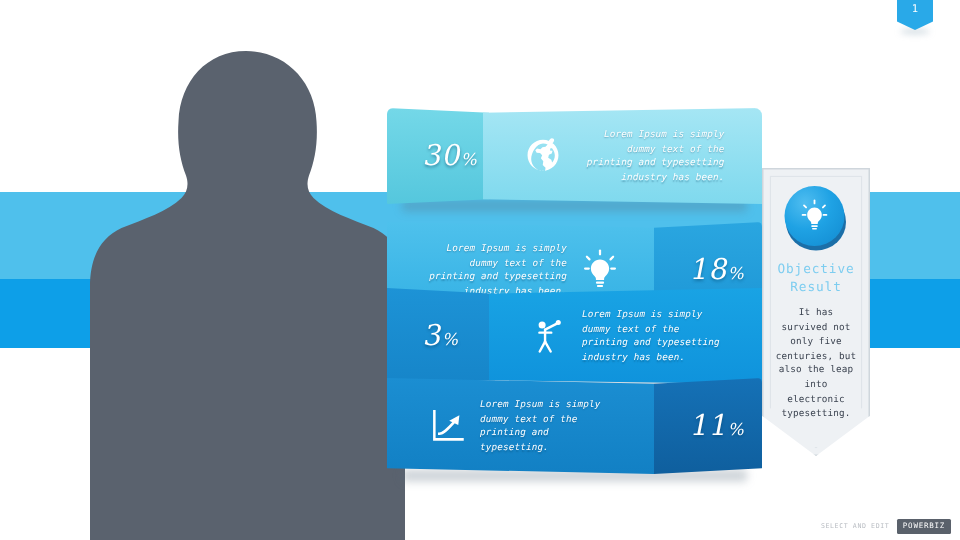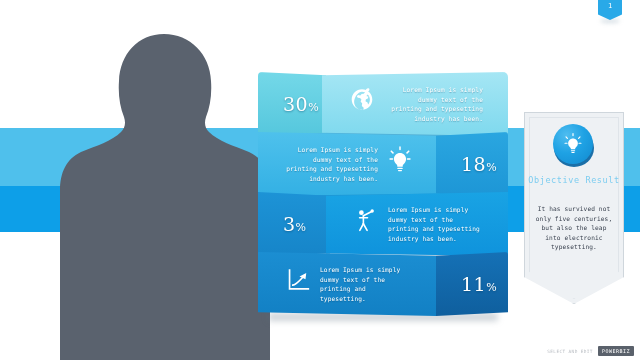--- a/index.html
+++ b/index.html
@@ -37,37 +37,37 @@
   }
 
   
   .stack{position:absolute;left:258px;top:72px;width:250px;height:244px;}
   .row{position:absolute;left:0;width:250px;height:64px;}
   .row .shadowband{
     position:absolute;left:10px;right:10px;bottom:-5px;height:8px;
     background:rgba(90,110,125,.30);filter:blur(3px);border-radius:2px;z-index:0;
   }
   .face{position:absolute;top:0;height:64px;display:flex;align-items:center;z-index:2;}
-  .face .inner{padding:0 25px;display:flex;align-items:flex-start;gap:7px;width:100%;box-sizing:border-box;}
+  .face .inner{padding:0 25px;display:flex;align-items:center;gap:7px;width:100%;box-sizing:border-box;font-style:italic;}
 
   
   .face.left{left:0;}
   .face.right{right:0;}
 
   
   .r1{top:0px;}
   .r1 .fleft{width:68px;background:linear-gradient(180deg,#74d8e8 0%,#55c7dd 100%);
     border-top-left-radius:4px;border-bottom-left-radius:1px;
     clip-path:polygon(0 0,100% 5%,100% 95%,0 100%);}
   .r1 .fright{width:186px;background:linear-gradient(180deg,#a5e6f4 0%,#7fd9ee 100%);
     border-top-right-radius:5px;
     clip-path:polygon(0 5%,100% 0,100% 100%,0 95%);}
 
   
-  .r2{top:60px;}
+  .r2{top:76px;}
   .r2 .fleft{width:182px;background:linear-gradient(180deg,#4ec1ec 0%,#33b0e4 100%);
     clip-path:polygon(0 0,100% 6%,100% 96%,0 100%);}
   .r2 .fright{width:72px;background:linear-gradient(180deg,#2aa6e0 0%,#1d96d6 100%);
     border-top-right-radius:3px;
     clip-path:polygon(0 6%,100% 0,100% 100%,0 96%);}
 
   
   .r3{top:120px;}
   .r3 .fleft{width:72px;background:linear-gradient(180deg,#1d93d6 0%,#1685c9 100%);
     clip-path:polygon(0 0,100% 6%,100% 96%,0 100%);}
@@ -93,21 +93,21 @@
   .body-text{
     color:#ffffff;font-size:6.2px;line-height:9.5px;letter-spacing:.1px;
     text-shadow:0 1px 1px rgba(0,60,95,.35);
   }
   .t-right{text-align:right;}
   .t-left{text-align:left;}
   .ico{flex:0 0 auto;width:30px;height:30px;color:#ffffff;}
   .ico svg{display:block;width:30px;height:30px;}
 
   
-  .banner{position:absolute;left:524px;top:112px;width:72px;height:192px;z-index:6;padding-left:28px;}
+  .banner{position:absolute;left:508px;top:112px;width:72px;height:192px;z-index:6;}
   .banner .sheet{
     position:absolute;inset:0;background:#eef1f4;
     border:1px solid #cfd6dc;
     clip-path:polygon(0 0,100% 0,100% 86%,50% 100%,0 86%);
     box-shadow:0 2px 5px rgba(90,110,125,.22);
   }
   .banner .sheet-inner{
     position:absolute;left:5px;right:5px;top:5px;bottom:5px;
     border:1px solid #dfe4e9;
     clip-path:polygon(0 0,100% 0,100% 85%,50% 100%,0 85%);

